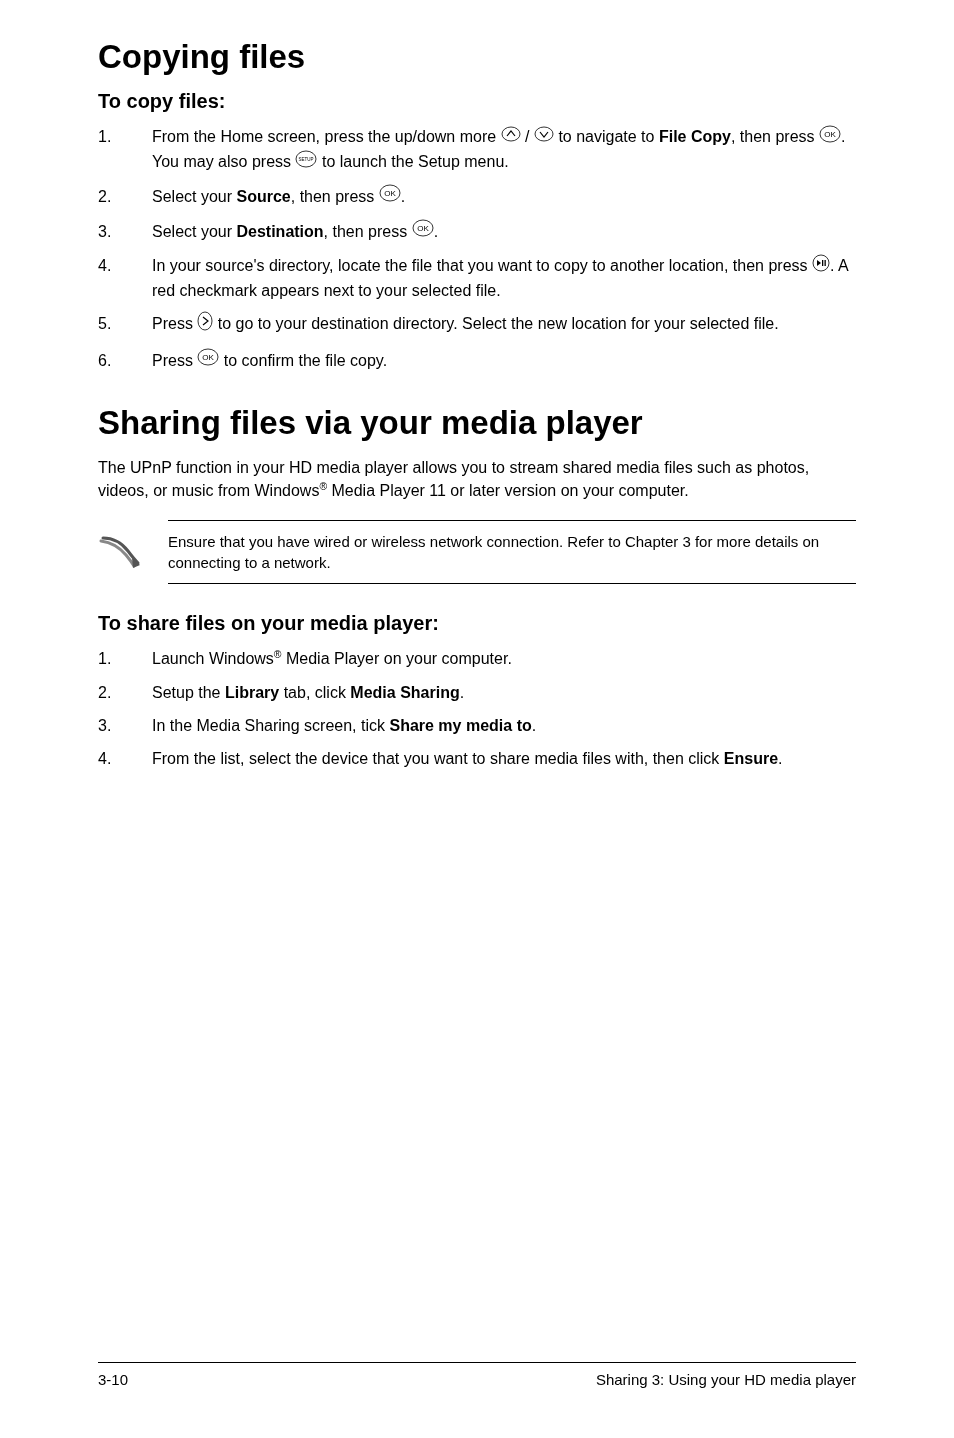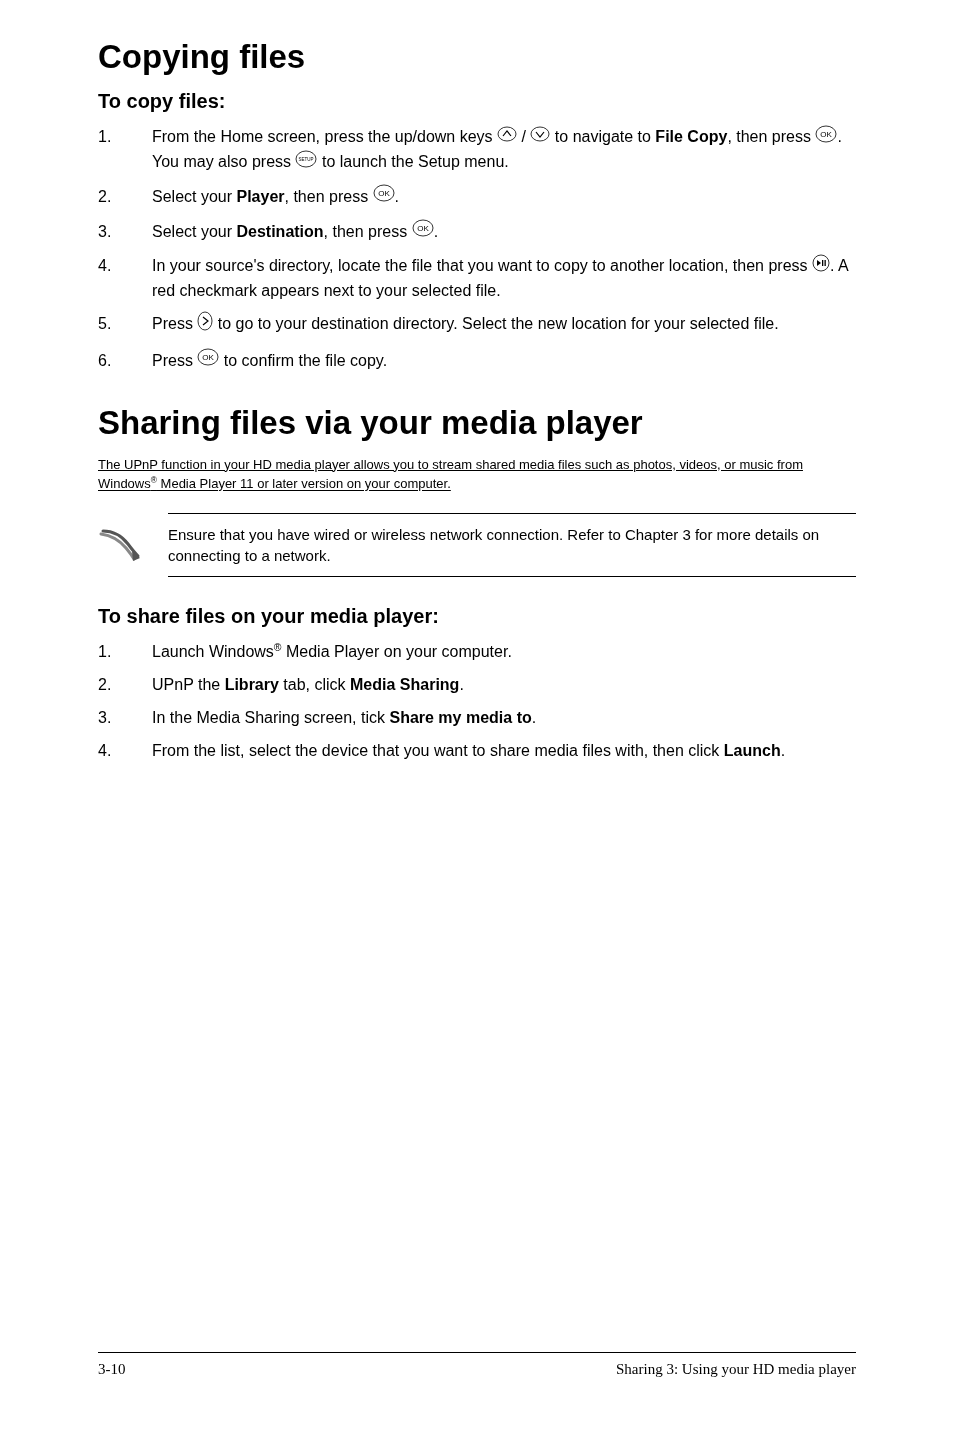--- a/index.html
+++ b/index.html
@@ -38,24 +38,23 @@
       line-height: 1.45;
       margin-bottom: 10px;
     }
     ol > li::before {
       content: counter(item) ".";
       position: absolute;
       left: 0;
       top: 0;
     }
     .body-text {
-      font-size: 13px;
+      font-size: 16px;
       line-height: 1.45;
       margin-bottom: 18px;
-      text-decoration: underline;
     }
     .section2 {
       margin-top: 30px;
     }
     .note-wrap {
       margin: 17px 0 28px 0;
     }
     .note-hr {
       border: none;
       border-top: 1px solid #000;
@@ -72,24 +71,23 @@
       display: flex;
       align-items: center;
       justify-content: flex-start;
     }
     .note-text {
       font-size: 15px;
       line-height: 1.4;
     }
     .footer {
       position: absolute;
-      bottom: 60px;
+      bottom: 50px;
       left: 98px;
       right: 98px;
-      font-family: Liberation Serif, serif;
     }
     .footer-line {
       border: none;
       border-top: 1px solid #000;
       margin-bottom: 8px;
     }
     .footer-row {
       display: flex;
       justify-content: space-between;
       font-size: 15px;
@@ -107,37 +105,37 @@
   </style>
 </head>
 <body>
 
 <h1>Copying files</h1>
 <div class="subhead">To copy files:</div>
 
 <ol>
 
   <li>
-    <span>From the Home screen, press the up/down keys </span><span class="icon"><svg width="20" height="16" viewBox="0 0 20 16">
+    <span>From the Home screen, press the up/down more </span><span class="icon"><svg width="20" height="16" viewBox="0 0 20 16">
           <ellipse cx="10" cy="8" rx="9" ry="7" fill="none" stroke="#000" stroke-width="0.8"></ellipse>
           <path d="M6 10 L10 5 L14 10" fill="none" stroke="#000" stroke-width="1.2"></path>
         </svg></span><span> / </span><span class="icon"><svg width="20" height="16" viewBox="0 0 20 16">
           <ellipse cx="10" cy="8" rx="9" ry="7" fill="none" stroke="#000" stroke-width="0.8"></ellipse>
           <path d="M6 6 L10 11 L14 6" fill="none" stroke="#000" stroke-width="1.2"></path>
         </svg></span><span> to navigate to </span><b>File Copy</b><span>, then press </span><span class="icon"><svg width="22" height="18" viewBox="0 0 22 18">
           <ellipse cx="11" cy="9" rx="10" ry="8" fill="none" stroke="#000" stroke-width="0.8"></ellipse>
           <text x="11" y="12" text-anchor="middle" font-size="8" font-family="Arial">OK</text>
         </svg></span><span>. You may also press </span><span class="icon"><svg width="22" height="18" viewBox="0 0 22 18">
           <ellipse cx="11" cy="9" rx="10" ry="8" fill="none" stroke="#000" stroke-width="0.8"></ellipse>
           <text x="11" y="11" text-anchor="middle" font-size="4.5" font-family="Arial">SETUP</text>
         </svg></span><span> to launch the Setup menu.</span>
   </li>
 
   <li>
-    <span>Select your </span><b>Player</b><span>, then press </span><span class="icon"><svg width="22" height="18" viewBox="0 0 22 18">
+    <span>Select your </span><b>Source</b><span>, then press </span><span class="icon"><svg width="22" height="18" viewBox="0 0 22 18">
           <ellipse cx="11" cy="9" rx="10" ry="8" fill="none" stroke="#000" stroke-width="0.8"></ellipse>
           <text x="11" y="12" text-anchor="middle" font-size="8" font-family="Arial">OK</text>
         </svg></span><span>.</span>
   </li>
 
   <li>
     <span>Select your </span><b>Destination</b><span>, then press </span><span class="icon"><svg width="22" height="18" viewBox="0 0 22 18">
           <ellipse cx="11" cy="9" rx="10" ry="8" fill="none" stroke="#000" stroke-width="0.8"></ellipse>
           <text x="11" y="12" text-anchor="middle" font-size="8" font-family="Arial">OK</text>
         </svg></span><span>.</span>
@@ -189,27 +187,27 @@
     <hr class="note-hr">
   </div>
 
   <div class="subhead">To share files on your media player:</div>
 
   <ol>
     <li>
       <span>Launch Windows</span><span class="sup">®</span><span> Media Player on your computer.</span>
     </li>
     <li>
-      <span>UPnP the </span><b>Library</b><span> tab, click </span><b>Media Sharing</b><span>.</span>
+      <span>Setup the </span><b>Library</b><span> tab, click </span><b>Media Sharing</b><span>.</span>
     </li>
     <li>
       <span>In the Media Sharing screen, tick </span><b>Share my media to</b><span>.</span>
     </li>
     <li>
-      <span>From the list, select the device that you want to share media files with, then click </span><b>Launch</b><span>.</span>
+      <span>From the list, select the device that you want to share media files with, then click </span><b>Ensure</b><span>.</span>
     </li>
   </ol>
 </div>
 
 <div class="footer">
   <hr class="footer-line">
   <div class="footer-row">
     <span>3-10</span>
     <span>Sharing 3: Using your HD media player</span>
   </div>

